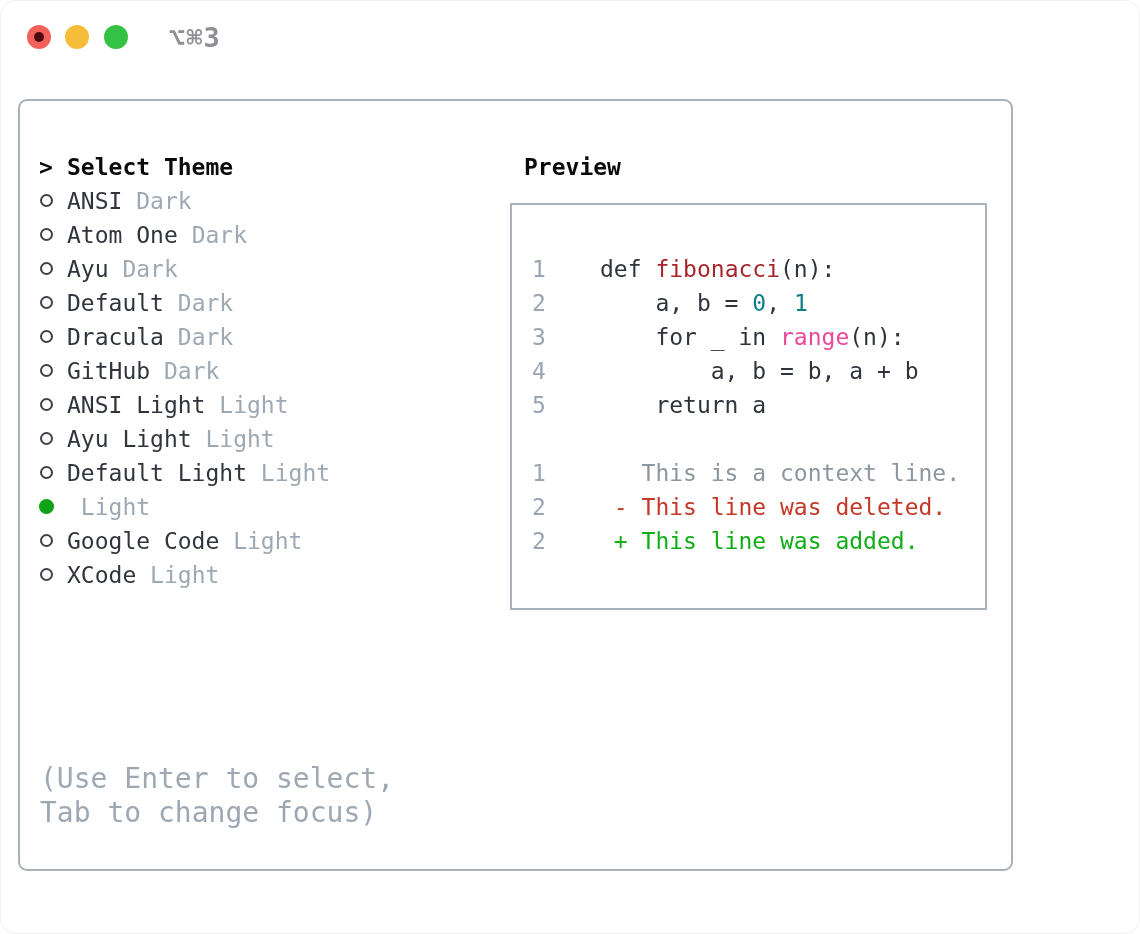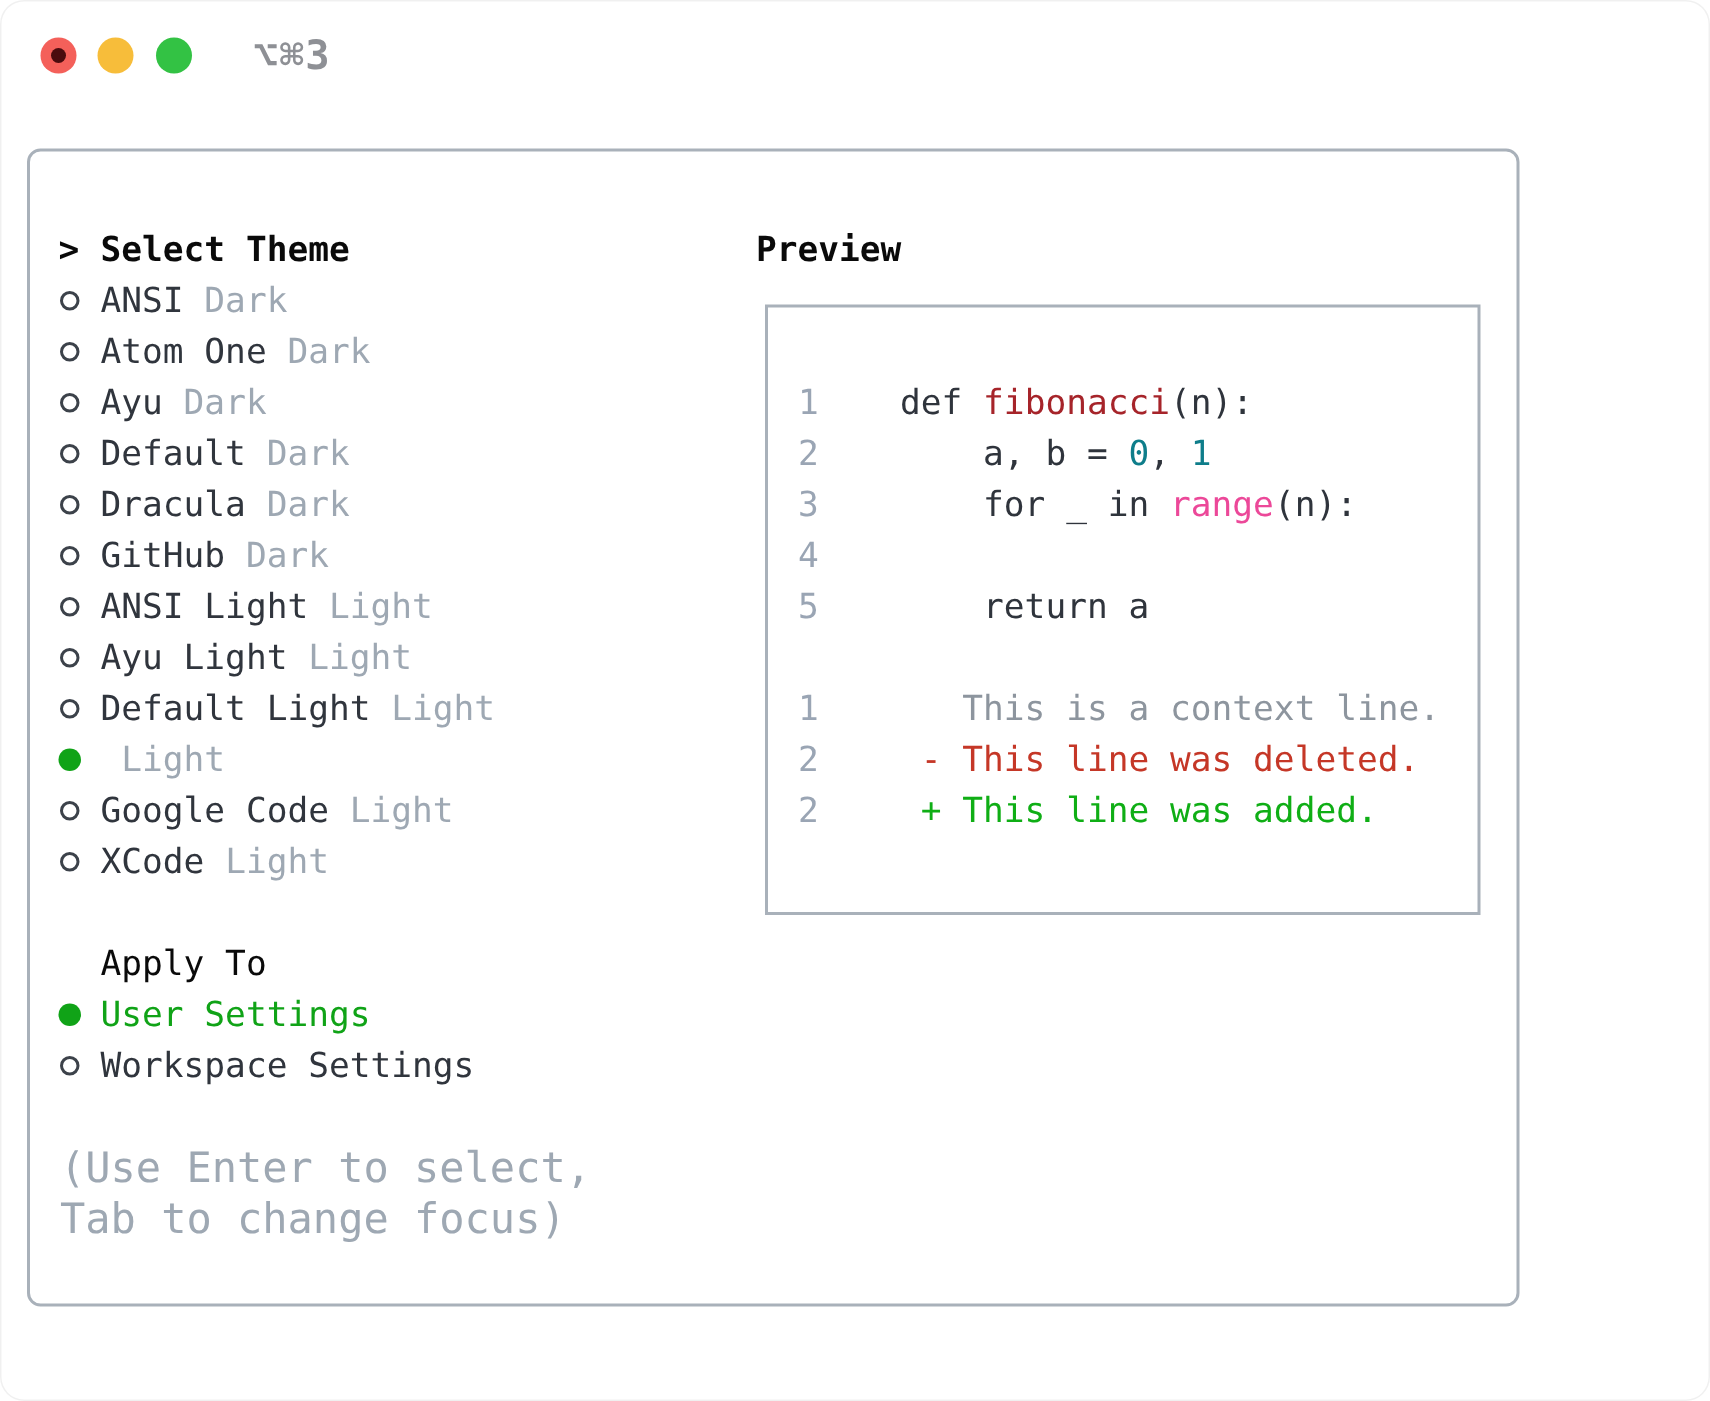--- a/index.html
+++ b/index.html
@@ -53,21 +53,21 @@
   .apply-section { position:absolute; left:19px; top:525px; }
   .apply-header { height:34px; display:flex; align-items:center; font-size:23px; color:#0a0a0a; padding-left:28px; font-weight:500; }
 
   .help {
     position:absolute; left:20px; top:661px; width:400px;
     font-size:28px; line-height:34px; color:#9ea8b3;
   }
 
   
   .preview-header {
-    position:absolute; left:484px; top:49px; height:34px; display:flex; align-items:center;
+    position:absolute; left:504px; top:49px; height:34px; display:flex; align-items:center;
     font-size:23px; font-weight:700; color:#0a0a0a;
   }
   .preview-box {
     position:absolute; left:490px; top:102px; width:477px; height:407px;
     border:2px solid #a9b1ba; background:#ffffff;
     padding:47px 0 0 20px; overflow:hidden;
   }
   .code-line { height:34px; display:flex; align-items:center; font-size:23px; white-space:pre; }
   .ln { display:inline-block; width:14px; margin-right:14px; color:#9aa5b4; flex:0 0 14px; }
   .code { white-space:pre;margin-left:40px; }
@@ -191,85 +191,68 @@
   <div class="row">
     <span class="marker">
               <span class="ring"></span>
             </span>
     <span class="item-label">XCode</span>
     <span class="tag">Light</span>
   </div>
 </div>
     </div>
 
-    <div class="apply-section">
-      <div class="apply-header">Apply To</div>
-      <div id="apply-items">
-  <div class="row">
-    <span class="marker">
-              <span class="dot"></span>
-            </span>
-    <span class="item-label selected">User Settings</span>
-  </div>
-
-  <div class="row">
-    <span class="marker">
-              <span class="ring"></span>
-            </span>
-    <span class="item-label">Workspace Settings</span>
+
+    <div class="help">(Use Enter to select, Tab to change focus)</div>
+
+    <div class="preview-header">Preview</div>
+
+    <div class="preview-box">
+      <div id="code-lines">
+  <div class="code-line">
+    <span class="ln">1</span>
+    <span class="code"><span class="c-fg">def </span><span class="c-red-dark">fibonacci</span><span class="c-fg">(n):</span></span>
+  </div>
+
+  <div class="code-line">
+    <span class="ln">2</span>
+    <span class="code"><span class="c-fg">    a, b = </span><span class="c-teal">0</span><span class="c-fg">, </span><span class="c-teal">1</span></span>
+  </div>
+
+  <div class="code-line">
+    <span class="ln">3</span>
+    <span class="code"><span class="c-fg">    for _ in </span><span class="c-blue">range</span><span class="c-fg">(n):</span></span>
+  </div>
+
+  <div class="code-line">
+    <span class="ln">4</span>
+    <span class="code"><span class="c-fg">        a, b = b, a + b</span></span>
+  </div>
+
+  <div class="code-line">
+    <span class="ln">5</span>
+    <span class="code"><span class="c-fg">    return a</span></span>
+  </div>
+
+  <div class="code-line">
+    <span class="ln"></span>
+    <span class="code"></span>
+  </div>
+
+  <div class="code-line">
+    <span class="ln">1</span>
+    <span class="code"><span class="c-gray">   This is a context line.</span></span>
+  </div>
+
+  <div class="code-line">
+    <span class="ln">2</span>
+    <span class="code"><span class="c-red"> - This line was deleted.</span></span>
+  </div>
+
+  <div class="code-line">
+    <span class="ln">2</span>
+    <span class="code"><span class="c-green"> + This line was added.</span></span>
   </div>
 </div>
     </div>
 
-    <div class="help">(Use Enter to select, Tab to change focus)</div>
-
-    <div class="preview-header">Preview</div>
-
-    <div class="preview-box">
-      <div id="code-lines">
-  <div class="code-line">
-    <span class="ln">1</span>
-    <span class="code"><span class="c-fg">def </span><span class="c-red-dark">fibonacci</span><span class="c-fg">(n):</span></span>
-  </div>
-
-  <div class="code-line">
-    <span class="ln">2</span>
-    <span class="code"><span class="c-fg">    a, b = </span><span class="c-teal">0</span><span class="c-fg">, </span><span class="c-teal">1</span></span>
-  </div>
-
-  <div class="code-line">
-    <span class="ln">3</span>
-    <span class="code"><span class="c-fg">    for _ in </span><span class="c-blue">range</span><span class="c-fg">(n):</span></span>
-  </div>
-
-  <div class="code-line">
-    <span class="ln">4</span>
-  </div>
-
-  <div class="code-line">
-    <span class="ln">5</span>
-    <span class="code"><span class="c-fg">    return a</span></span>
-  </div>
-
-  <div class="code-line">
-    <span class="ln"></span>
-    <span class="code"></span>
-  </div>
-
-  <div class="code-line">
-    <span class="ln">1</span>
-    <span class="code"><span class="c-gray">   This is a context line.</span></span>
-  </div>
-
-  <div class="code-line">
-    <span class="ln">2</span>
-    <span class="code"><span class="c-red"> - This line was deleted.</span></span>
-  </div>
-
-  <div class="code-line">
-    <span class="ln">2</span>
-    <span class="code"><span class="c-green"> + This line was added.</span></span>
   </div>
 </div>
-    </div>
-
-  </div>
-</div>
 
 </body></html>

